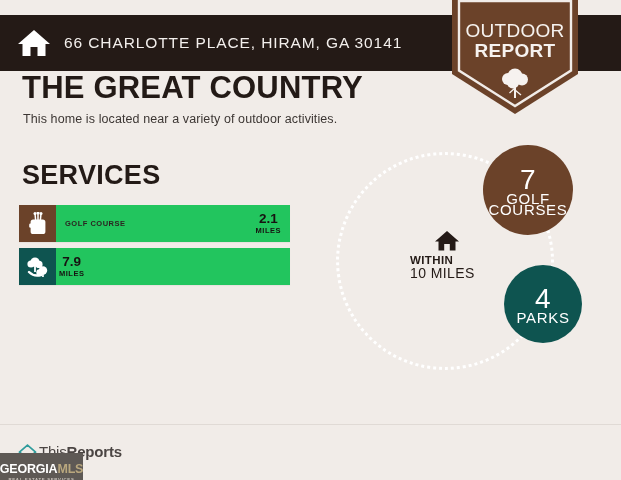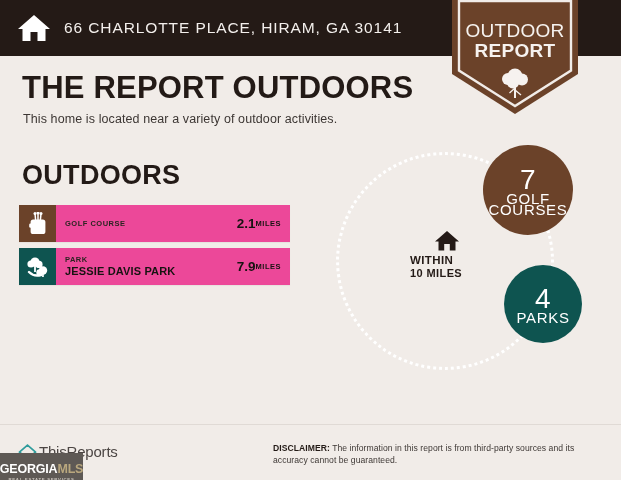--- a/index.html
+++ b/index.html
@@ -7,21 +7,21 @@
     width:621px;height:480px;
     background:#F1ECE8;
     font-family:"Liberation Sans", sans-serif;
     overflow:hidden;
     position:relative;
   }
   #page{position:relative;width:621px;height:480px;overflow:hidden;background:#F1ECE8;}
 
   
   .header{
-    position:absolute;left:0;top:0;width:621px;height:56px;
+    position:absolute;left:0;top:15px;width:621px;height:56px;
     background:#241A16;
     display:flex;align-items:center;
   }
   .header-home{
     margin-left:17px;width:34px;height:30px;display:block;flex:0 0 auto;
   }
   .header-addr{
     margin-left:13px;
     color:#F3EFEC;
     font-size:15.5px;
@@ -49,52 +49,52 @@
     font-size:12.5px;color:#3C3633;letter-spacing:0.1px;
   }
 
   
   .popular{
     position:absolute;left:22px;top:160px;
     font-size:27px;font-weight:bold;color:#231A16;letter-spacing:0.3px;
   }
   .rows{position:absolute;left:19px;top:205px;width:271px;}
   .row{
-    display:flex;align-items:stretch;background:#ec4899;height:37px;margin-bottom:6px;
+    display:flex;align-items:stretch;background:#22c55e;height:37px;margin-bottom:6px;
     box-shadow:0 1px 1px rgba(0,0,0,0.04);
   }
   .row-icon{
     width:37px;height:37px;flex:0 0 auto;display:flex;align-items:center;justify-content:center;
   }
   .row-icon svg{display:block;}
   .row-text{flex:1 1 auto;display:flex;flex-direction:column;justify-content:center;padding-left:9px;}
   .row-cat{font-size:7.5px;font-weight:bold;color:#2B2521;letter-spacing:0.5px;line-height:10px;}
   .row-name{font-size:11px;font-weight:bold;color:#171311;letter-spacing:0.15px;line-height:13px;white-space:nowrap;}
   .row-dist{
-    flex:0 0 auto;display:flex;flex-direction:row;align-items:center;justify-content:center;
+    flex:0 0 auto;display:flex;flex-direction:column;align-items:center;justify-content:center;
     padding-right:9px;padding-left:3px;
   }
   .row-dist-num{font-size:13.5px;font-weight:bold;color:#171311;line-height:14px;}
   .row-dist-unit{font-size:7.5px;font-weight:bold;color:#171311;letter-spacing:0.5px;line-height:9px;}
 
   
   .diagram{position:absolute;left:330px;top:145px;width:291px;height:240px;}
   .dotted-circle{
     position:absolute;left:6px;top:7px;width:218px;height:218px;
     border-radius:50%;
     border:3px dotted #FFFFFF;
     box-sizing:border-box;
   }
   .center-block{
     position:absolute;left:80px;top:85px;width:74px;
     text-align:left;
   }
   .center-home{display:block;margin:0 auto 2px auto;}
   .center-l1{font-size:11.5px;font-weight:bold;color:#241A16;letter-spacing:0.4px;line-height:13px;}
-  .center-l2{font-size:11px;font-weight:bold;color:#241A16;letter-spacing:0.4px;line-height:13px;}
+  .center-l2{font-size:14px;font-weight:normal;color:#241A16;letter-spacing:0.4px;line-height:13px;}
 
   .bubble{
     position:absolute;border-radius:50%;
     display:flex;flex-direction:column;align-items:center;justify-content:center;
     color:#FFFFFF;text-align:center;
   }
   .bubble-num{font-size:28px;font-weight:400;line-height:29px;letter-spacing:0.5px;}
   .bubble-lbl{font-size:15px;font-weight:400;letter-spacing:0.7px;line-height:10.5px;}
 
   #bubble-golf{left:153px;top:0px;width:90px;height:90px;background:#6B4229;}
@@ -102,21 +102,21 @@
 
   
   .footer-line{
     position:absolute;left:0;top:424px;width:621px;height:1px;background:#E0DAD5;
   }
   .lr-logo{
     position:absolute;left:18px;top:443px;display:flex;align-items:center;
   }
   .lr-mark{display:block;margin-right:2px;}
   .lr-text{font-size:15px;color:#4B4543;letter-spacing:-0.2px;}
-  .lr-text b{font-weight:normal;}
+  .lr-text b{font-weight:bold;}
 
   .gamls{
     position:absolute;left:0px;top:453px;width:83px;height:40px;
     background:#5E5955;
     display:flex;flex-direction:column;align-items:center;justify-content:center;
     overflow:hidden;
   }
   .gamls-main{font-size:12.5px;font-weight:bold;line-height:13px;letter-spacing:-0.2px;}
   .gamls-main .ga{color:#FFFFFF;}
   .gamls-main .mls{color:#B9A77E;}
@@ -152,24 +152,24 @@
         <circle cx="13" cy="10" r="7.5"></circle>
         <circle cx="6" cy="13" r="6"></circle>
         <circle cx="20" cy="13.5" r="6"></circle>
         <circle cx="11" cy="16" r="6.5"></circle>
         <rect x="12" y="14" width="2" height="18"></rect>
         <path d="M13 22 L7.5 27 M13 24 L19 29" stroke="#F6F2EF" stroke-width="1.3" fill="none"></path>
       </g>
     </svg>
   </div>
 
-  <div class="title">THE REPORT OUTDOORS</div>
+  <div class="title">THE GREAT COUNTRY</div>
   <div class="subtitle">This home is located near a variety of outdoor activities.</div>
 
-  <div class="popular">OUTDOORS</div>
+  <div class="popular">SERVICES</div>
 
   <div class="rows">
 
     <div class="row">
       <div class="row-icon" style="background:#6B4229">
         <svg width="22" height="24" viewBox="0 0 22 24">
           <path d="M8 1.5 L8.6 8" stroke="#FFFFFF" stroke-width="1.5" fill="none" stroke-linecap="round"></path>
           <path d="M11 0.8 L11 8" stroke="#FFFFFF" stroke-width="1.5" fill="none" stroke-linecap="round"></path>
           <path d="M14 1.5 L13.4 8" stroke="#FFFFFF" stroke-width="1.5" fill="none" stroke-linecap="round"></path>
           <circle cx="8" cy="1.6" r="1.5" fill="#FFFFFF"></circle>
@@ -194,24 +194,20 @@
           <circle cx="9" cy="6" r="4.6" fill="#FFFFFF"></circle>
           <circle cx="5" cy="8" r="3.6" fill="#FFFFFF"></circle>
           <circle cx="13" cy="8.4" r="3.6" fill="#FFFFFF"></circle>
           <rect x="8.1" y="8" width="1.8" height="8" fill="#FFFFFF"></rect>
           <circle cx="17" cy="14.5" r="4.2" fill="#FFFFFF"></circle>
           <circle cx="13.5" cy="16.5" r="3.2" fill="#FFFFFF"></circle>
           <rect x="16.1" y="16" width="1.7" height="5" fill="#FFFFFF"></rect>
           <path d="M3 16 Q8 21 15 19" stroke="#FFFFFF" stroke-width="2.4" fill="none" stroke-linecap="round"></path>
         </svg>
       </div>
-      <div class="row-text">
-        <div class="row-cat">PARK</div>
-        <div class="row-name">JESSIE DAVIS PARK</div>
-      </div>
       <div class="row-dist">
         <div class="row-dist-num">7.9</div>
         <div class="row-dist-unit">MILES</div>
       </div>
     </div>
 
   </div>
 
   <div class="diagram">
     <div class="dotted-circle"></div>
@@ -245,15 +241,14 @@
       <path d="M6.6 11.4 H12.4 V14.4 H6.6 Z" fill="#2F9C9C"></path>
     </svg>
     <span class="lr-text"><span>This</span><b>Reports</b></span>
   </div>
 
   <div class="gamls">
     <div class="gamls-main"><span class="ga">GEORGIA</span><span class="mls">MLS</span></div>
     <div class="gamls-sub">REAL ESTATE SERVICES</div>
   </div>
 
-  <div class="disclaimer"><b>DISCLAIMER:</b><span> The information in this report is from third-party sources and its accuracy cannot be guaranteed.</span></div>
 
 </div>
 
 </body></html>

